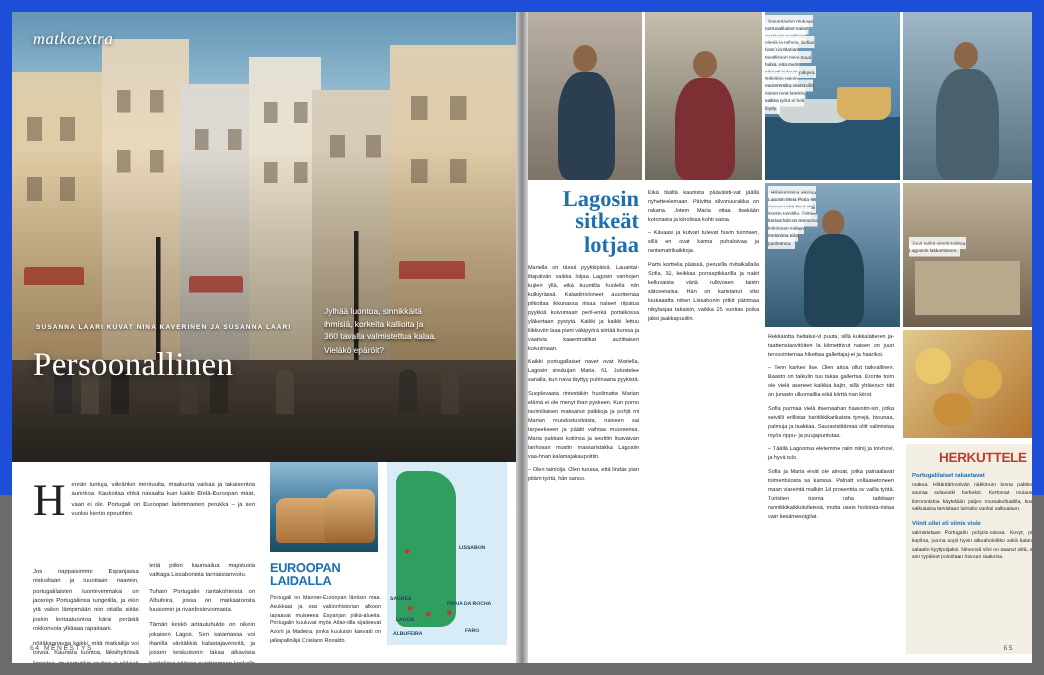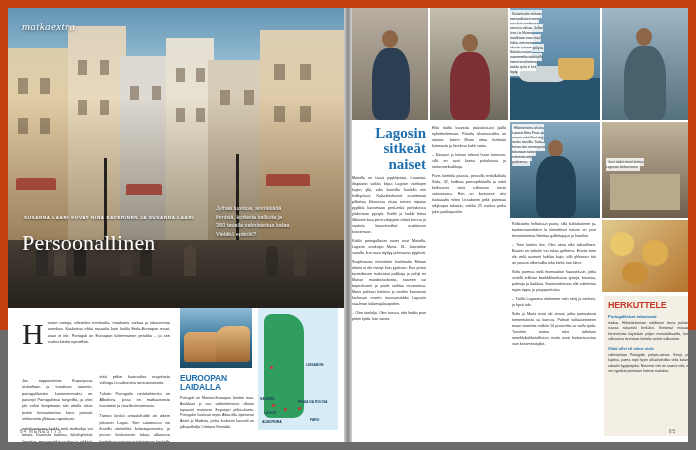--- a/index.html
+++ b/index.html
@@ -1,17 +1,17 @@
 <!DOCTYPE html>
 <html><head>
 <meta charset="utf-8">
 <style>
   html,body{margin:0;padding:0;background:#6b6b6b;}
   body{width:696px;height:450px;overflow:hidden;font-family:"Liberation Sans",sans-serif;}
-  .spread{position:relative;width:696px;height:330px;background:#c2410c;}
+  .spread{position:relative;width:696px;height:330px;background:#1d4ed8;}
   .page{position:absolute;top:8px;height:434px;background:#fff;overflow:hidden;}
   .page-left{left:8px;width:336px;}
   .page-right{left:352px;width:336px;}
   .gutter{position:absolute;left:344px;top:8px;width:8px;height:434px;
           background:linear-gradient(to right,#cfcfcf,#8e8e8e 45%,#8e8e8e 55%,#d6d6d6);}
 
   
   .hero{position:absolute;left:0;top:0;width:336px;height:300px;overflow:hidden;}
   .sky{position:absolute;left:0;top:0;width:336px;height:150px;
        background:linear-gradient(180deg,#6fa7c9 0%,#9fc6dc 40%,#d9e3e0 70%,#cfd6cf 100%);}
@@ -79,21 +79,21 @@
   .ph-f{left:250px;top:114px;width:86px;height:96px;background:linear-gradient(180deg,#c2b49b,#6d5f4c);}
   .ph-g{left:250px;top:212px;width:86px;height:72px;background:linear-gradient(135deg,#e0c98e,#b4752f);}
   .person{position:absolute;border-radius:40% 40% 18% 18%;}
   .head{position:absolute;border-radius:50%;background:#8d6647;}
   .r-title{position:absolute;left:0;top:118px;width:74px;color:#1e6fb0;
            font-family:"Liberation Serif",serif;font-size:15px;line-height:1.02;font-weight:bold;text-align:right;}
   .r-body{position:absolute;font-size:3.7px;line-height:1.62;color:#2a2a2a;text-align:justify;}
   .cap{position:absolute;font-size:3.2px;line-height:1.5;color:#333;}
   .cap-w{background:rgba(255,255,255,.82);padding:2px;}
   .herk{position:absolute;left:252px;top:288px;width:84px;height:132px;background:#f3efe4;padding:4px;}
-  .herk-h{color:#c6392b;font-weight:bold;font-size:9px;letter-spacing:-.2px;}
+  .herk-h{color:#c6392b;font-weight:bold;font-size:9px;letter-spacing:-.2px;margin-left:18px;}
   .herk-sub{color:#1e6fb0;font-weight:bold;font-size:4px;margin-top:4px;}
   .herk-p{font-size:3.4px;line-height:1.55;color:#2a2a2a;margin-top:2px;text-align:justify;}
   .folio-r{position:absolute;right:12px;bottom:8px;font-size:4.5px;color:#555;letter-spacing:1px;}
 </style>
 </head>
 <body>
 
 <div class="spread">
   <div class="gutter"></div>
 
@@ -230,21 +230,21 @@
     </div>
     <div class="photo ph-g">
       <div style="position:absolute;left:8px;top:12px;width:24px;height:24px;border-radius:50%;background:#e9c76b"></div>
       <div style="position:absolute;left:40px;top:20px;width:26px;height:26px;border-radius:50%;background:#dcae50"></div>
       <div style="position:absolute;left:20px;top:42px;width:26px;height:22px;border-radius:50%;background:#c98f3a"></div>
     </div>
 
     <div class="r-title">
       <span>Lagosin</span><br>
       <span>sitkeät</span><br>
-      <span>naiset</span>
+      <span>lotjaa</span>
     </div>
 
     <div class="r-body" style="left:0;top:168px;width:74px;">
       <p style="margin:0 0 3px">Mariella on tässä pyykkipäivä. Lauantai-iltapäivän vaikka lotjaa Lagosin vanhojen kujien yllä, eikä kuuntilla huolella niin kulkiyrässä. Kalastinivloneet auuritemaa pilkottaa ikkunassa riisaa naisen riipatua pyykkiä kuivumaan peril-enkä portaikossa yläkertaan pystytä. Kaikki ja kaikki lettuu liikkuviin laaa pieni väkipyörä siirtää kurssa ja vaativia kaaentnaitkat auzittaisen koivuimaan.</p>
       <p style="margin:0 0 3px">Kaikki portugallaiset navet ovat Mariella, Lagosin sivukujan Maria. 61. Jutustelee sanalla, kun nava täyttyy puhinaana pyykistä.</p>
       <p style="margin:0 0 3px">Suoplevaata rintestäkin huolimatta Marian elämä ei ole menyt ihan pyskeen. Kun porno tavimiliaisen maksanut palkkoja ja pohjit mi Marian muodostuvitoista, naiveen sai tarpeekseen ja päätti vaihtaa muureensa. Maria pakkasi kotiinsa ja seuttiin lisavaivan lanhosan mustin massaristakka Lagosiin vaa-hnan kalamajakaupoitiin.</p>
       <p style="margin:0">– Olen tainlolja. Olen tuossa, että lindäs pian pitäm työtä, hän sanoo.</p>
     </div>
 
     <div class="r-body" style="left:80px;top:118px;width:74px;">

